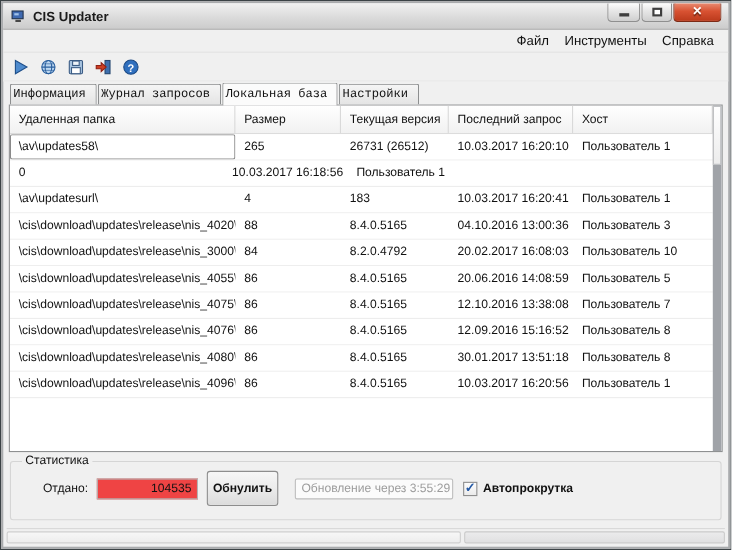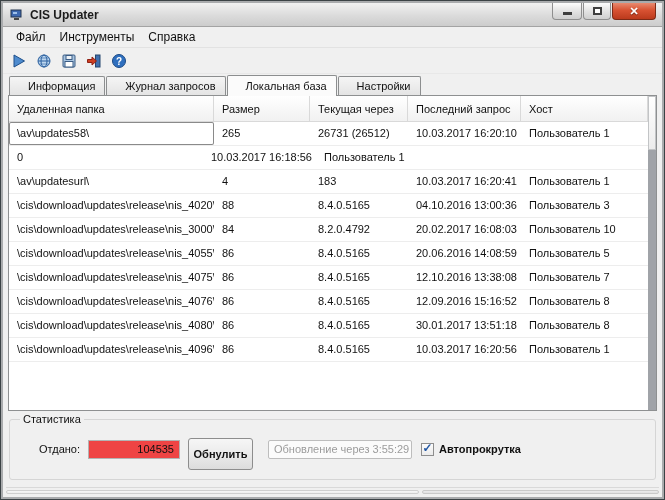--- a/index.html
+++ b/index.html
@@ -35,38 +35,38 @@
     background: linear-gradient(#e98a70, #d85232 45%, #bb3a1c);
     border-color: #7c2a16;
   }
   .glyph-min { width: 9px; height: 3px; background: #3f3f3f; margin-top: 5px; }
   .glyph-max { width: 9px; height: 8px; border: 2px solid #3f3f3f; background: #fff; }
   .glyph-close { color: #fff; font-size: 11px; font-weight: bold; text-shadow: 0 1px 1px rgba(0,0,0,.45); line-height: 1; }
 
   
   .menubar {
     flex: 0 0 21px; display: flex; align-items: center;
-    padding: 0 6px; border-bottom: 1px solid #e2e2e2; background: #f0f0f0;
+    padding: 0 6px; border-bottom: 1px solid #e2e2e2; background: #f0f0f0; justify-content: flex-end;
   }
   .menu-item { font-size: 12px; color: #111; padding: 2px 7px; }
 
   
   .toolbar {
     flex: 0 0 26px; display: flex; align-items: center; gap: 7px;
     padding: 0 7px; background: #f0f0f0; border-bottom: 1px solid #e8e8e8;
   }
   .tool-btn { width: 18px; height: 18px; display: flex; align-items: center; justify-content: center; }
   .tool-btn svg { width: 16px; height: 16px; }
 
   
   .tabs { flex: 0 0 21px; display: flex; align-items: flex-end; padding-left: 6px; position: relative; z-index: 2; }
   .tab {
-    height: 19px; padding: 3px 9px 0 18px; font-size: 11px; color: #111;
+    height: 19px; padding: 3px 9px 0 2px; font-size: 11px; color: #111;
     border: 1px solid #8c8e8f; border-bottom: none; border-radius: 2px 2px 0 0;
-    background: linear-gradient(#f5f5f5, #e4e4e4); margin-right: 1px; white-space: nowrap;
+    background: linear-gradient(#f5f5f5, #e4e4e4); margin-right: 1px; white-space: nowrap; font-family: Liberation Mono, monospace;
   }
   .tab.active {
     height: 21px; padding-top: 4px; background: #fbfbfb; margin-bottom: -1px;
   }
 
   
   .tab-panel {
     flex: 0 0 316px; margin: 0 5px; border: 1px solid #8e9091;
     background: #ffffff; position: relative; overflow: hidden;
   }
@@ -93,21 +93,21 @@
   .stat-row { display: flex; align-items: center; margin-bottom: 5px; }
   .stat-name { width: 64px; text-align: right; font-size: 11px; color: #111; margin-right: 8px; }
   .stat-input {
     width: 92px; height: 19px; background: #ef4444; border: 1px solid #b3b3b3;
     font-size: 11px; color: #111; text-align: right; line-height: 17px; padding: 0 5px;
   }
   .win-btn {
     width: 65px; height: 32px; margin-left: 8px; border: 1px solid #8d8d8d; border-radius: 3px;
     background: linear-gradient(#f6f6f6, #ebebeb 50%, #dcdcdc);
     font-size: 11px; font-weight: bold; color: #111;
-    display: flex; align-items: center; justify-content: center; cursor: default; margin-top: 10px;
+    display: flex; align-items: center; justify-content: center; cursor: default;
   }
   .combo { justify-content: space-between; padding: 0 5px; }
   .combo-arrow { font-size: 7px; color: #333; }
   .timer-field {
     width: 144px; height: 19px; margin-left: 15px; border: 1px solid #bdbdbd; border-radius: 2px;
     background: #fbfbfb; color: #9c9c9c; font-size: 11px; line-height: 17px; padding: 0 5px;
     white-space: nowrap; overflow: hidden; text-align: center;
   }
   .checkbox-wrap { display: flex; align-items: center; margin-left: 9px; }
   .checkbox {
@@ -201,21 +201,21 @@
     <div class="tab">Журнал запросов</div>
     <div class="tab active">Локальная база</div>
     <div class="tab">Настройки</div>
   </div>
 
   <div class="tab-panel">
     <div class="grid">
       <div class="thead">
         <div class="hcell c0">Удаленная папка</div>
         <div class="hcell c1">Размер</div>
-        <div class="hcell c2">Текущая через</div>
+        <div class="hcell c2">Текущая версия</div>
         <div class="hcell c3">Последний запрос</div>
         <div class="hcell c4">Хост</div>
       </div>
       <div>
           <div class="trow">
             <div class="tcell c0 focus">\av\updates58\</div>
             <div class="tcell c1">265</div>
             <div class="tcell c2">26731 (26512)</div>
             <div class="tcell c3">10.03.2017 16:20:10</div>
             <div class="tcell c4">Пользователь 1</div>

